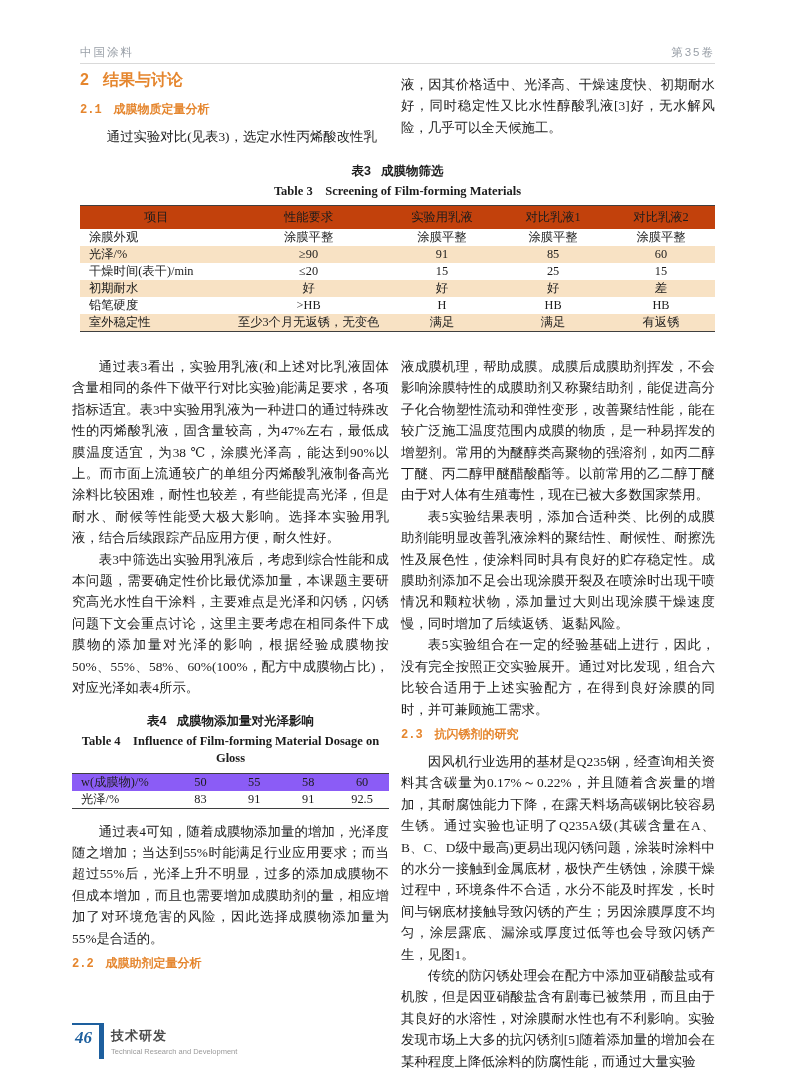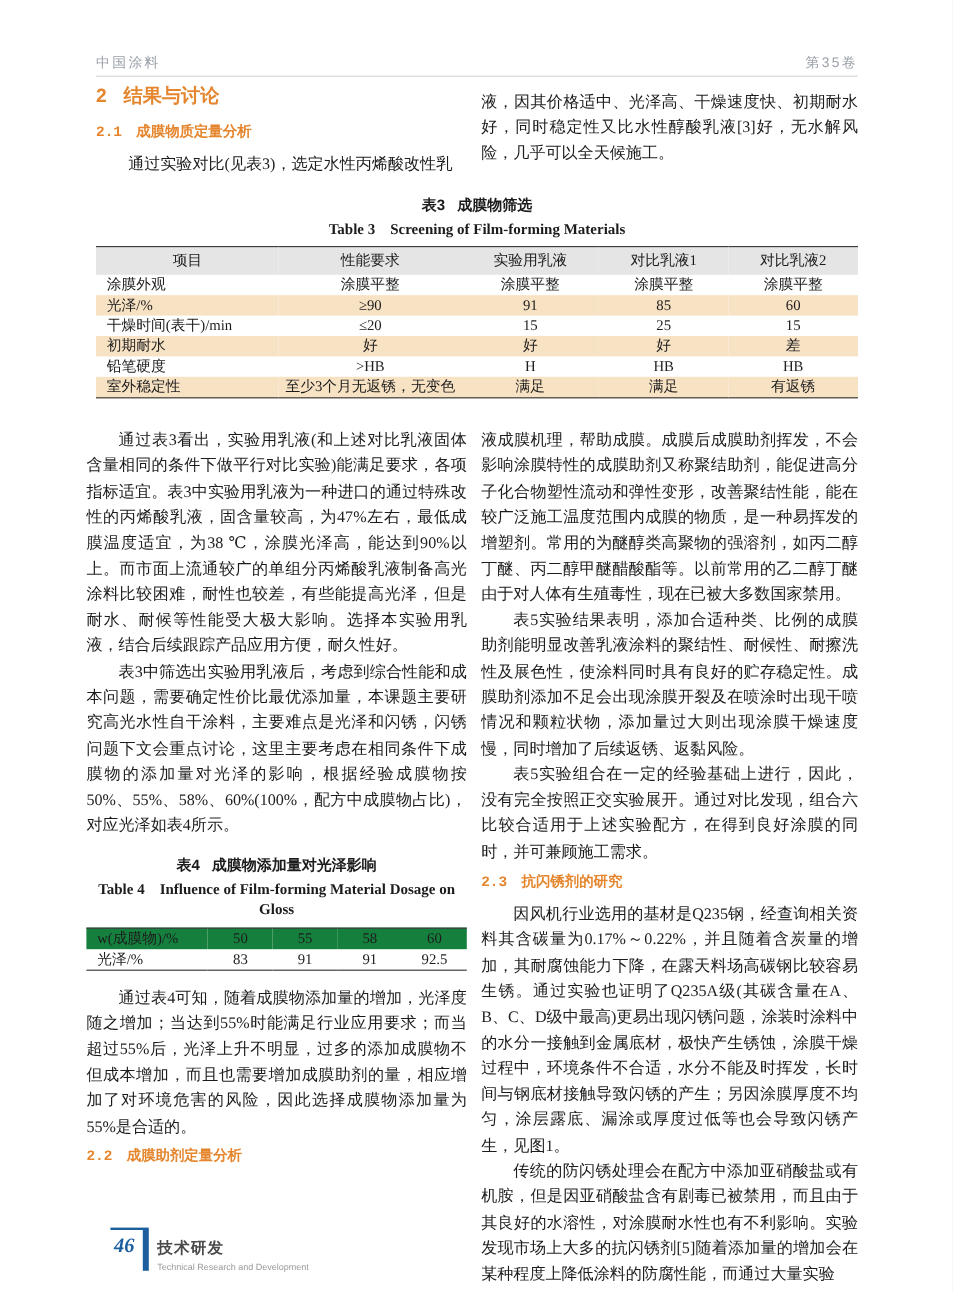--- a/index.html
+++ b/index.html
@@ -52,38 +52,38 @@
   .tbl-title-en{
     text-align:center;font-weight:bold;font-size:12.5px;margin:0 0 5px 0;
     font-family:"Liberation Serif","DejaVu Serif",serif;
   }
   table.datatable{
     width:100%;border-collapse:collapse;
     border-top:1.5px solid #3f3f3f;border-bottom:1.5px solid #3f3f3f;
     font-size:12.3px;
   }
   table.datatable th{
-    background:#e5e5e5;font-weight:normal;text-align:center;
+    background:#c2410c;font-weight:normal;text-align:center;
     padding:3px 16px;height:15px;
   }
   table.datatable td{padding:0 4px;text-align:center;height:14.5px;font-family:Liberation Serif, serif;}
   table.datatable td:first-child{text-align:left;padding-left:9px;}
   table.datatable tr.alt{background:#f8e2c4;}
   table.t3 col.c1{width:24%;} table.t3 col.c2{width:24%;}
   table.t3 col.c3{width:18%;} table.t3 col.c4{width:17%;} table.t3 col.c5{width:17%;}
 
   .t4-wrap{margin:14px 0 12px 0;}
   .t4-wrap .tbl-title-en{line-height:17px;margin-bottom:6px;}
   table.t4 td{height:16px;}
-  table.t4 tr.first{background:#15803d;}
+  table.t4 tr.first{background:#8b5cf6;}
   table.t4 col.c1{width:32%;} table.t4 col.cx{width:17%;}
 
   
   .footer{
-    position:absolute;left:92px;top:1023px;display:flex;align-items:flex-end;
+    position:absolute;left:72px;top:1023px;display:flex;align-items:flex-start;
   }
   .pagenum-box{
     border-top:2.5px solid #1d5f9e;
     display:flex;align-items:flex-start;
   }
   .pagenum{
     font-family:"Liberation Serif","DejaVu Serif",serif;
     font-style:italic;font-weight:bold;color:#1d5f9e;font-size:17px;
     padding:3px 7px 12px 3px;
   }

